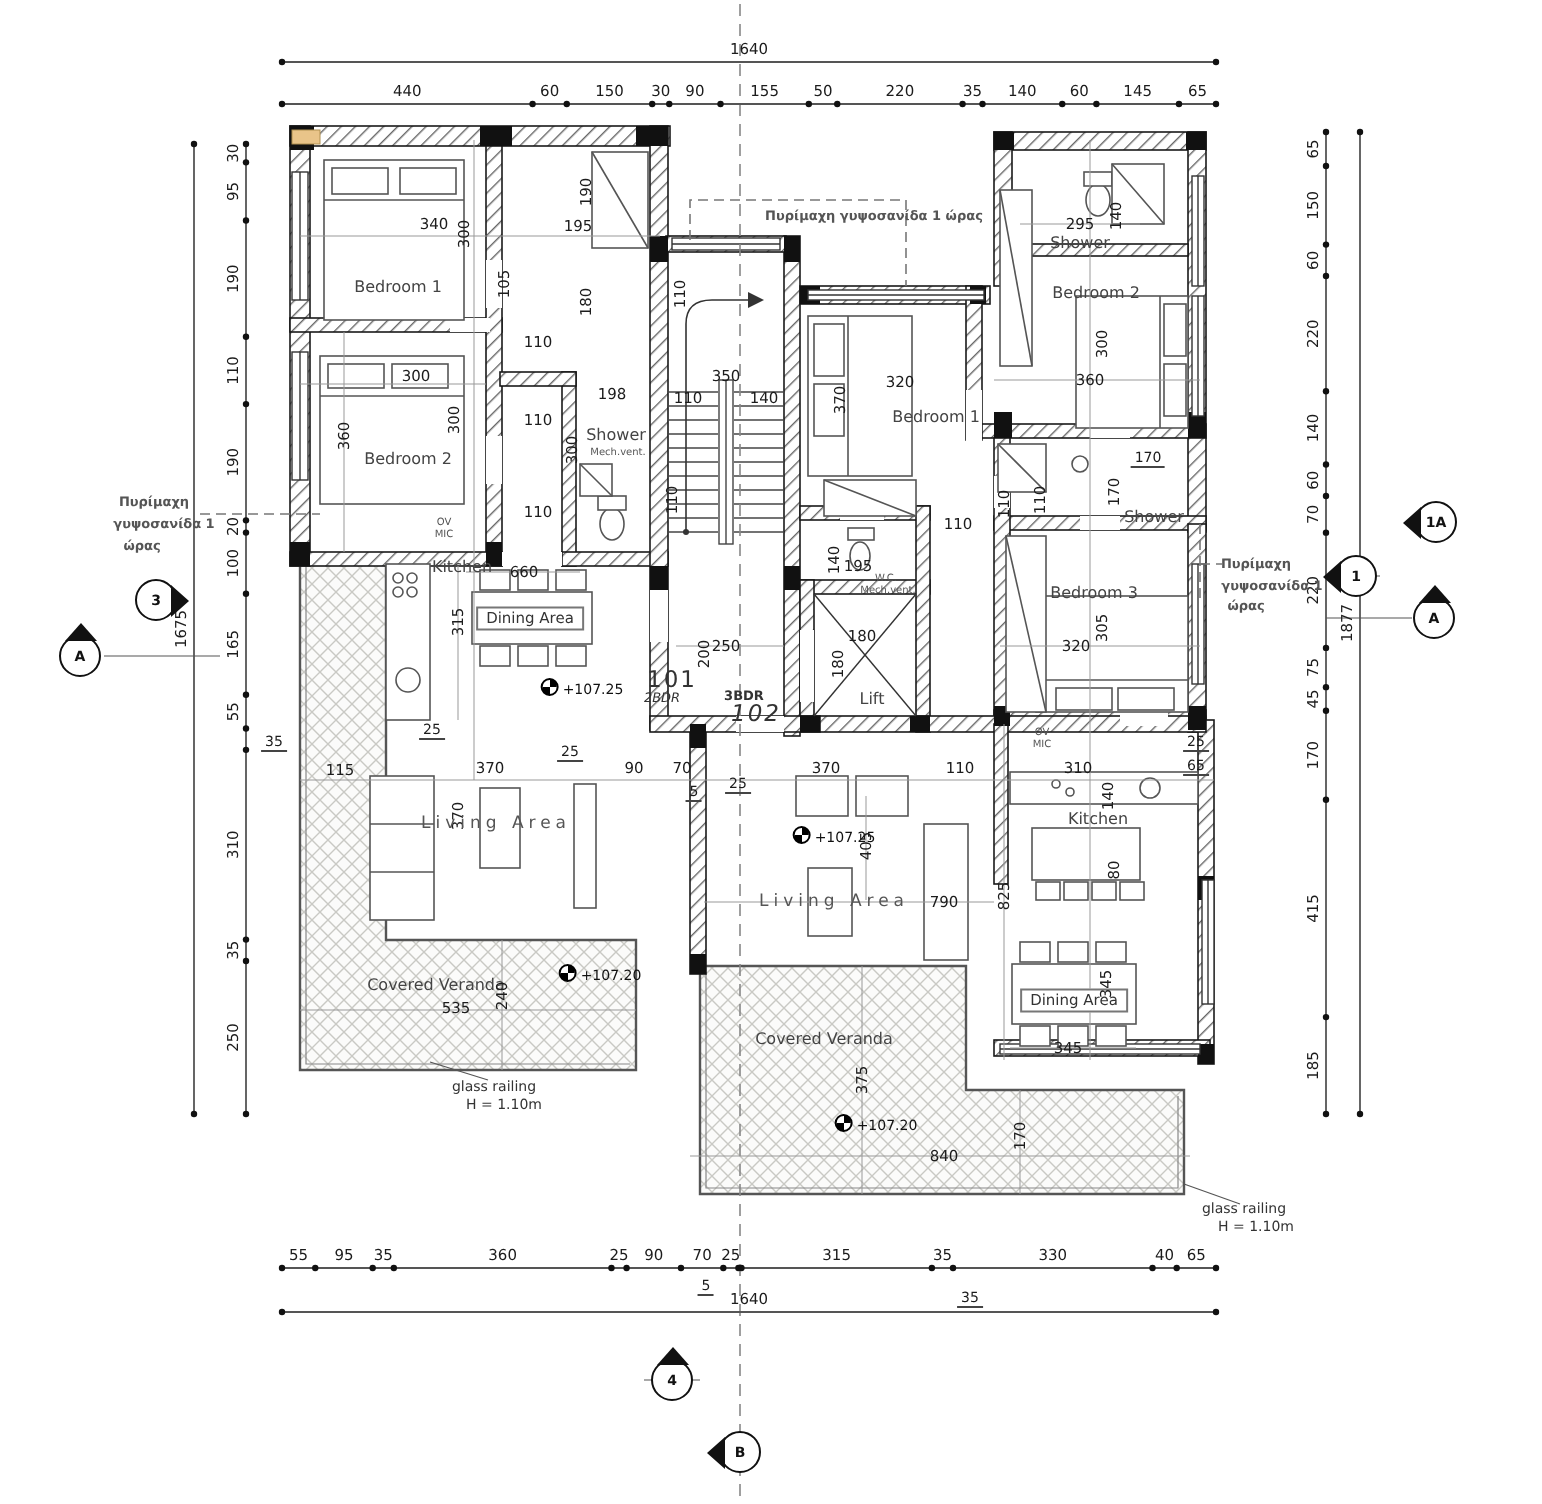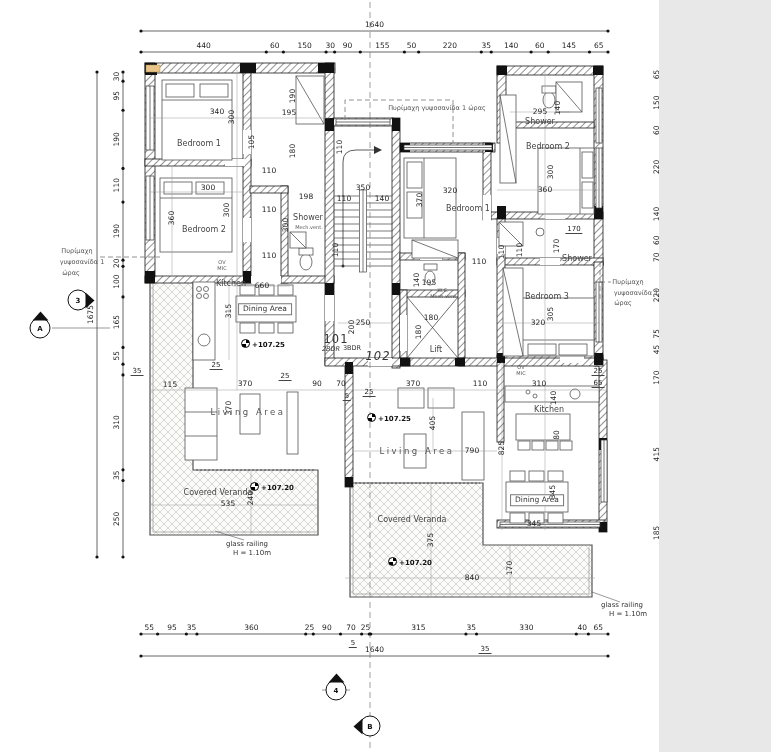--- a/index.html
+++ b/index.html
@@ -1,32 +1,32 @@
 <!DOCTYPE html>
 <html><head>
 <meta charset="utf-8">
 <style>
   html,body{margin:0;padding:0;background:#e8e8e8;}
-  .stage{position:relative;width:659px;height:752px;background:#ffffff;overflow:hidden;
+  .stage{position:relative;width:771px;height:752px;background:#ffffff;overflow:hidden;
          font-family:"DejaVu Sans", sans-serif;}
   .stage svg{position:absolute;left:0;top:0;}
   #labels-layer{position:absolute;left:0;top:0;width:771px;height:752px;pointer-events:none;}
   .lbl{position:absolute;white-space:nowrap;font-size:7.5px;color:#1c1c1c;
        transform:translate(-50%,-50%);line-height:1;}
   .lbl.v{transform:translate(-50%,-50%) rotate(-90deg);}
   .lbl.room{font-size:8px;color:#444;}
   .lbl.big{font-size:11.5px;color:#333;letter-spacing:1px;}
   .lbl.sm{font-size:6.5px;color:#333;}
   .lbl.tiny{font-size:5px;color:#555;}
   .lbl.flag{border-bottom:1px solid #444;padding:0 2px;font-size:7px;}
   .lbl.boxed{border:1px solid #777;background:#fff;padding:1px 4px;font-size:7.5px;color:#333;}
   .lbl.spread{letter-spacing:2.5px;font-size:8.5px;color:#555;}
-  .lbl.ann{font-size:6.5px;color:#555;}
+  .lbl.ann{font-size:6.5px;color:#555;font-weight:bold;}
   .lbl.rail{font-size:7px;color:#333;}
-  .lbl.level{font-size:7px;font-weight:bold;color:#111;}
+  .lbl.level{font-size:7px;font-weight:normal;color:#111;margin-left:28px;}
   .lbl.level::before{content:"";display:inline-block;width:7px;height:7px;margin-right:2px;
        border:1px solid #000;border-radius:50%;vertical-align:-1px;
        background:conic-gradient(#000 0 90deg,#fff 90deg 180deg,#000 180deg 270deg,#fff 270deg);}
   .marker{position:absolute;width:19px;height:19px;border:1.3px solid #111;border-radius:50%;
        background:#fff;transform:translate(-50%,-50%);display:flex;align-items:center;
        justify-content:center;font-size:7px;font-weight:bold;color:#111;}
   .marker .tri{position:absolute;width:0;height:0;}
   .marker .tri.up{left:50%;bottom:92%;transform:translateX(-50%);
        border-left:8px solid transparent;border-right:8px solid transparent;border-bottom:9px solid #111;}
   .marker .tri.left{top:50%;right:92%;transform:translateY(-50%);
@@ -496,21 +496,21 @@
       <span class="lbl room" style="left: 218px; top: 493px;">Covered Veranda</span>
       <span class="lbl" style="left: 228px; top: 504px;">535</span>
       <span class="lbl v" style="left: 251px; top: 498px;">240</span>
       <span class="lbl level" style="left: 272px; top: 487px;">+107.20</span>
       <span class="lbl rail" style="left: 247px; top: 544px;">glass railing</span>
       <span class="lbl rail" style="left: 252px; top: 553px;">H = 1.10m</span>
       <span class="lbl room" style="left: 308px; top: 218px;">Shower</span>
       <span class="lbl tiny" style="left: 309px; top: 227px;">Mech.vent.</span>
       <span class="lbl big" style="left: 336px; top: 340px;">101</span>
       <span class="lbl sm" style="left: 331px; top: 349px; font-style: italic;">2BDR</span>
-      <span class="lbl sm" style="left: 352px; top: 348px;">3BDR</span>
+      <span class="lbl sm" style="left: 372px; top: 348px; font-weight: bold;">3BDR</span>
       <span class="lbl big" style="left: 378px; top: 357px; font-style: italic;">102</span>
       <span class="lbl" style="left: 363px; top: 323px;">250</span>
       <span class="lbl v" style="left: 352px; top: 327px;">200</span>
       <span class="lbl" style="left: 429px; top: 283px;">195</span>
       <span class="lbl v" style="left: 417px; top: 280px;">140</span>
       <span class="lbl tiny" style="left: 443px; top: 290px;">W.C.</span>
       <span class="lbl tiny" style="left: 444px; top: 296px;">Mech.vent.</span>
       <span class="lbl" style="left: 431px; top: 318px;">180</span>
       <span class="lbl v" style="left: 419px; top: 332px;">180</span>
       <span class="lbl room" style="left: 436px; top: 350px;">Lift</span>

